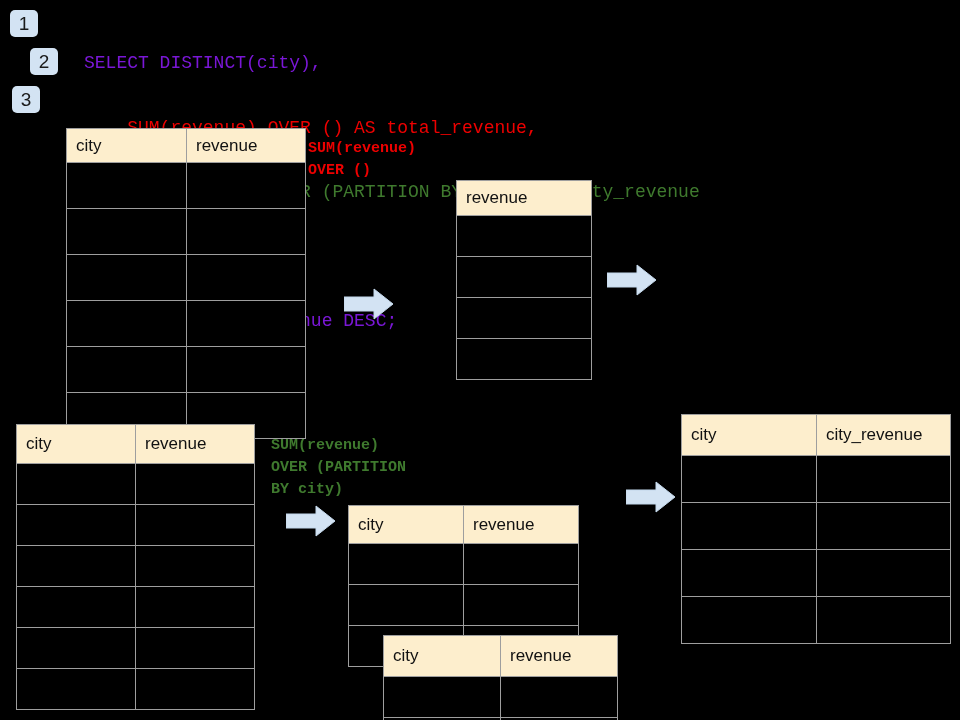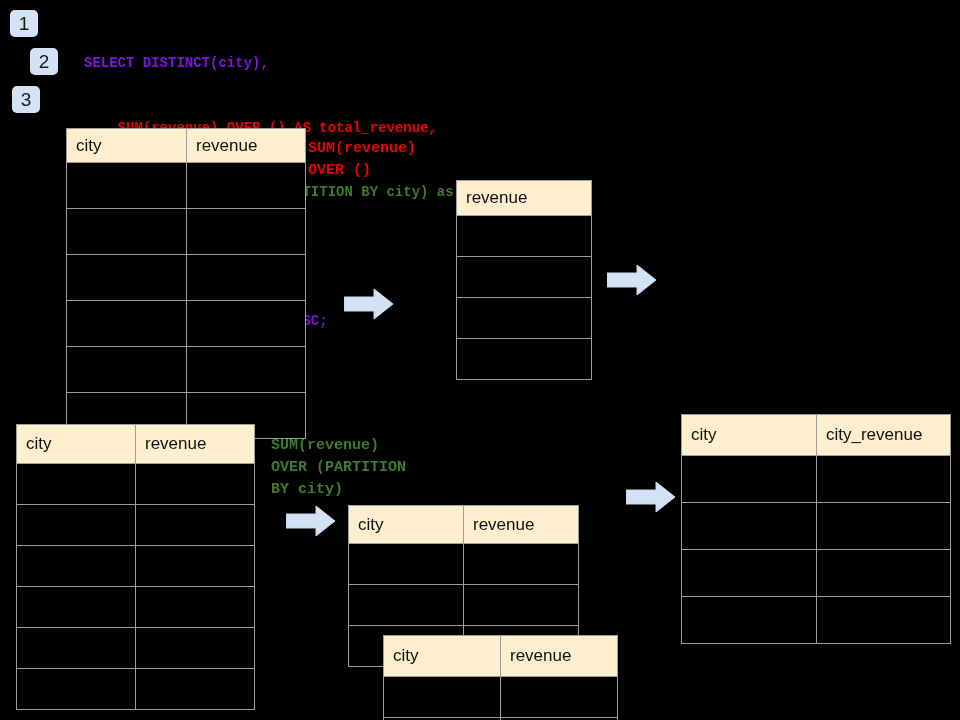--- a/index.html
+++ b/index.html
@@ -31,22 +31,22 @@
     justify-content: center;
     width: 28px;
     height: 27px;
     box-sizing: border-box;
   }
 
   
   .code {
     position: absolute;
     font-family: "Liberation Mono", "DejaVu Sans Mono", monospace;
-    font-size: 14px;
-    font-weight: bold;
+    font-size: 18px;
+    font-weight: normal;
     line-height: 21.5px;
     white-space: pre;
     letter-spacing: 0px;
   }
   .code-line { white-space: pre; }
 
   
   .annot {
     position: absolute;
     font-family: "Liberation Mono", "DejaVu Sans Mono", monospace;

